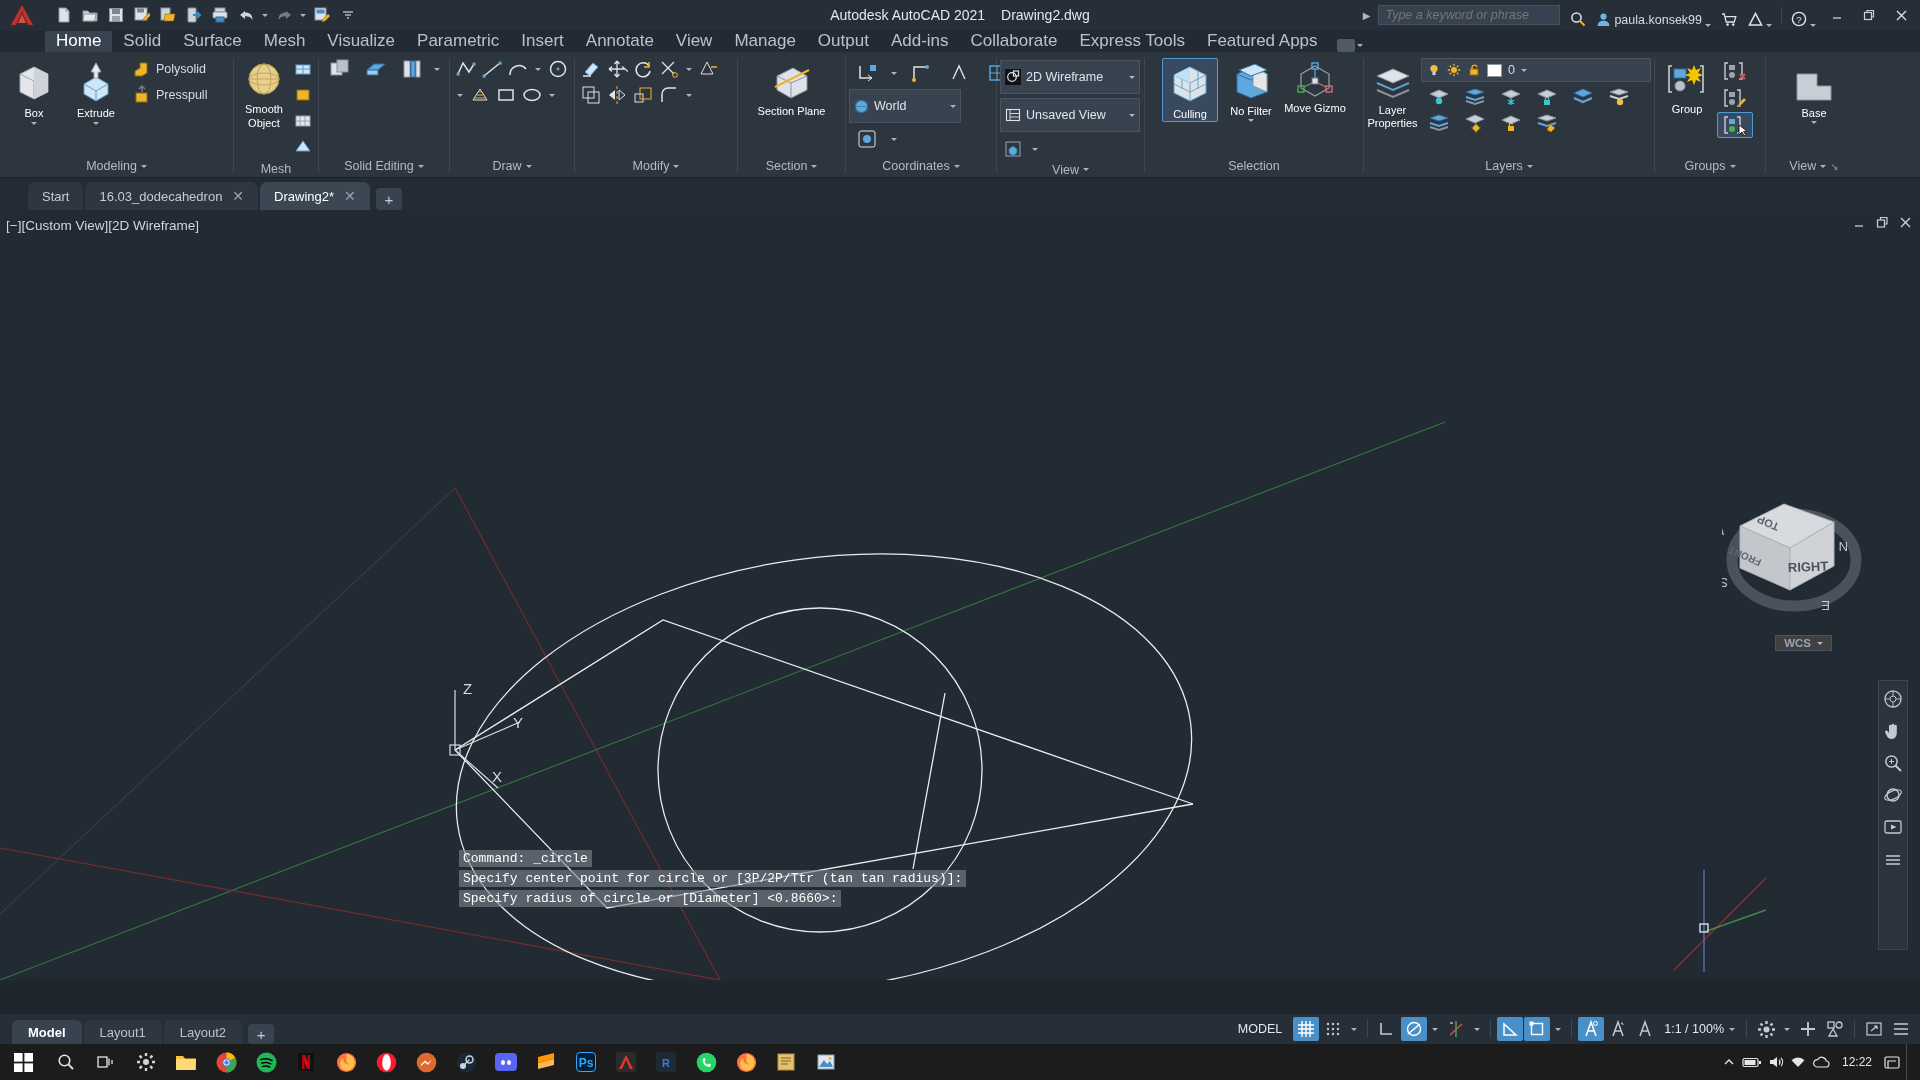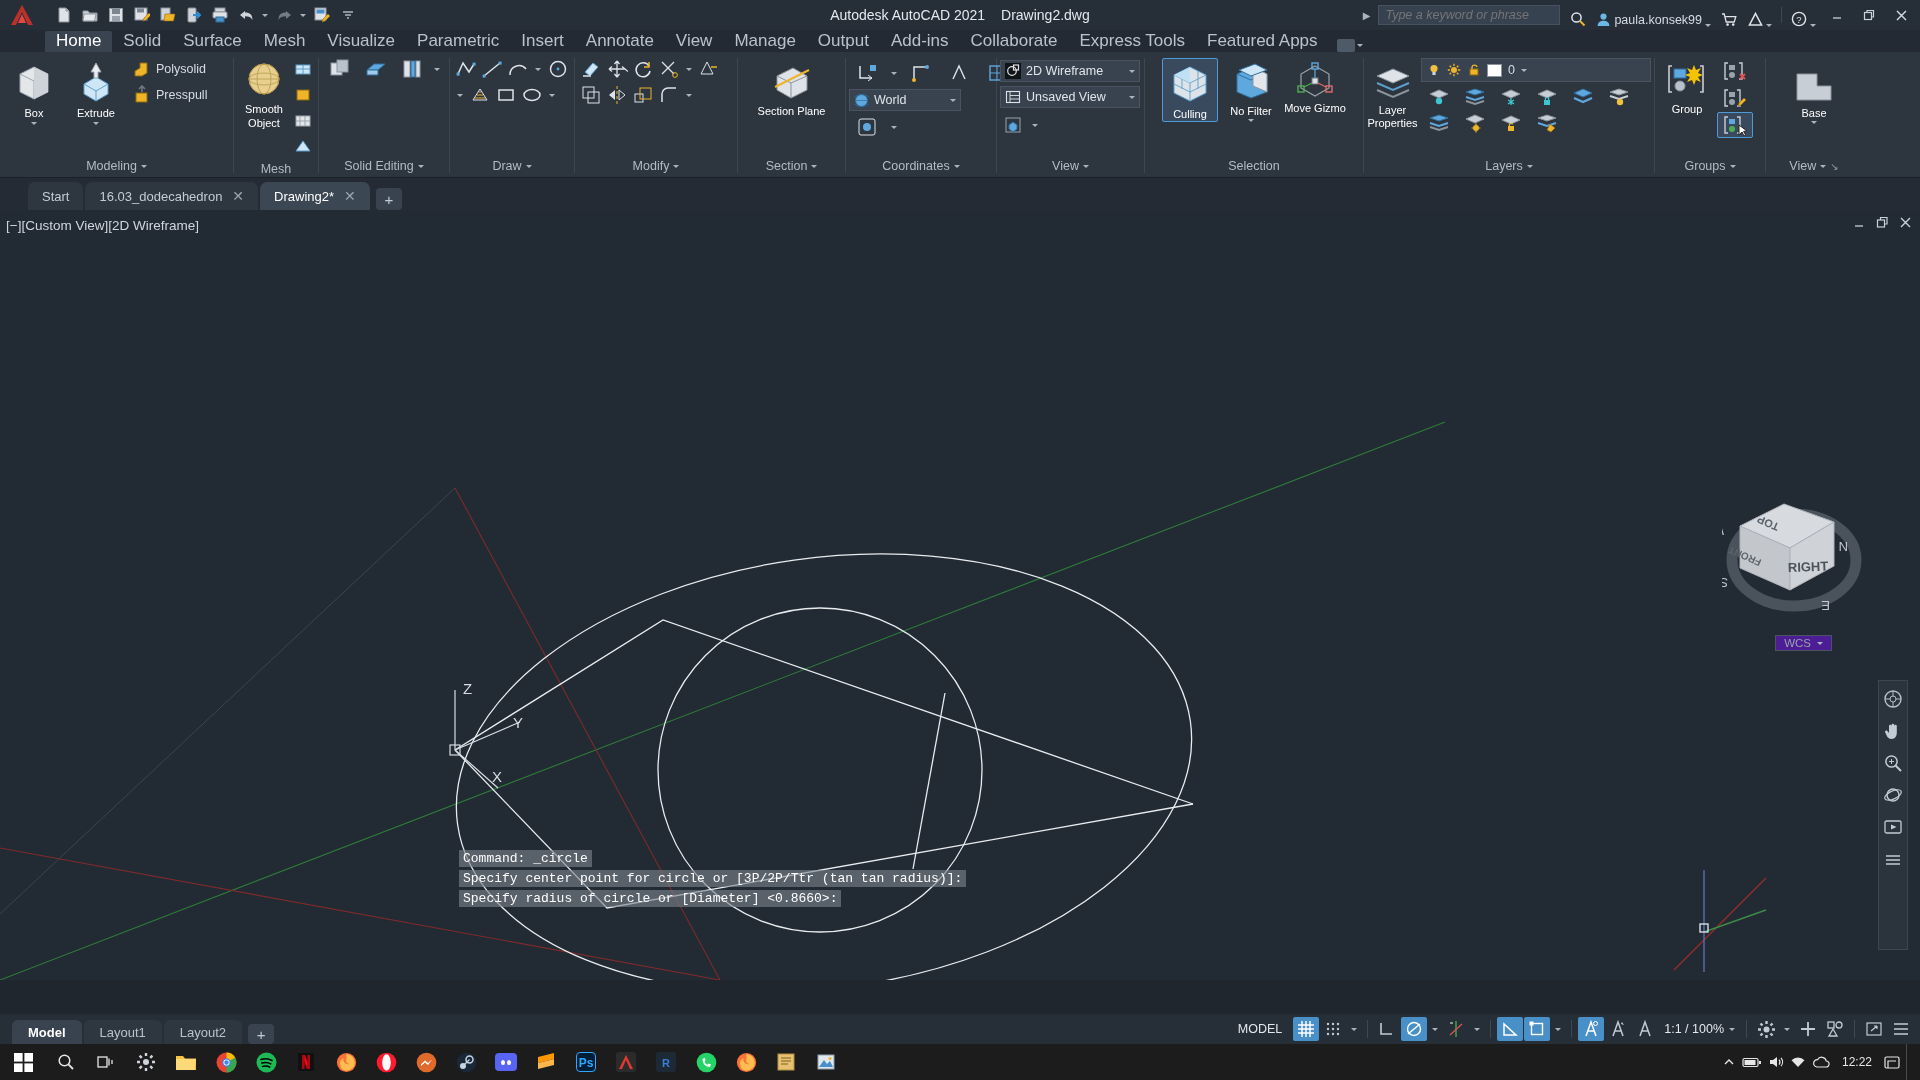--- a/index.html
+++ b/index.html
@@ -95,21 +95,21 @@
     font-size:12.5px;
   }
   .igrid { display:flex; flex-wrap:wrap; align-content:flex-start; }
   .icell { width:26px;height:26px;display:flex;align-items:center;justify-content:center;border-radius:2px; }
   .icell.wide { width:36px; }
 
   
   .gi { display:block; }
 
   .dd {
-    height:22px; background:#39434f; border:1px solid #4a5461; display:flex; align-items:center;
+    height:34px; background:#39434f; border:1px solid #4a5461; display:flex; align-items:center;
     gap:5px; padding:0 4px; font-size:12.5px; color:#dfe5eb;
   }
   .dd .arrow { margin-left:auto; }
   .layerbar {
     width:230px; height:24px; background:#39434f; border:1px solid #4a5461;
     display:flex; align-items:center; gap:6px; padding:0 5px; font-size:12.5px;
   }
 
   
   .filetabs {
@@ -133,22 +133,22 @@
     background:#222a33; overflow:hidden;
   }
   .vp-label {
     position:absolute; top:8px; left:6px; font-size:13.5px; color:#cfd6de;
   }
   .vp-ctrls { position:absolute; top:6px; right:8px; display:flex; gap:10px; color:#b9c2cc; }
 
   .viewcube { position:absolute; top:268px; right:48px; width:150px; height:150px; }
   .wcs {
     position:absolute; top:425px; right:88px;
-    background:#4c1d95; border:1px solid #4a5461; color:#98a3af;
-    font-size:11.5px; padding:1px 8px; display:flex; align-items:center; gap:6px;
+    background:#404040; border:1px solid #4a5461; color:#98a3af;
+    font-size:11.5px; padding:1px 8px; display:flex; align-items:center; gap:6px;font-weight:bold;
   }
   .navbar {
     position:absolute; top:470px; right:12px; width:30px; height:270px;
     background:#2b333d; border:1px solid #3c4652; display:flex; flex-direction:column;
     align-items:center; padding-top:6px; gap:8px;
   }
   .navbar .nb { width:24px;height:24px;display:flex;align-items:center;justify-content:center; }
 
   
   .cmdhist {

